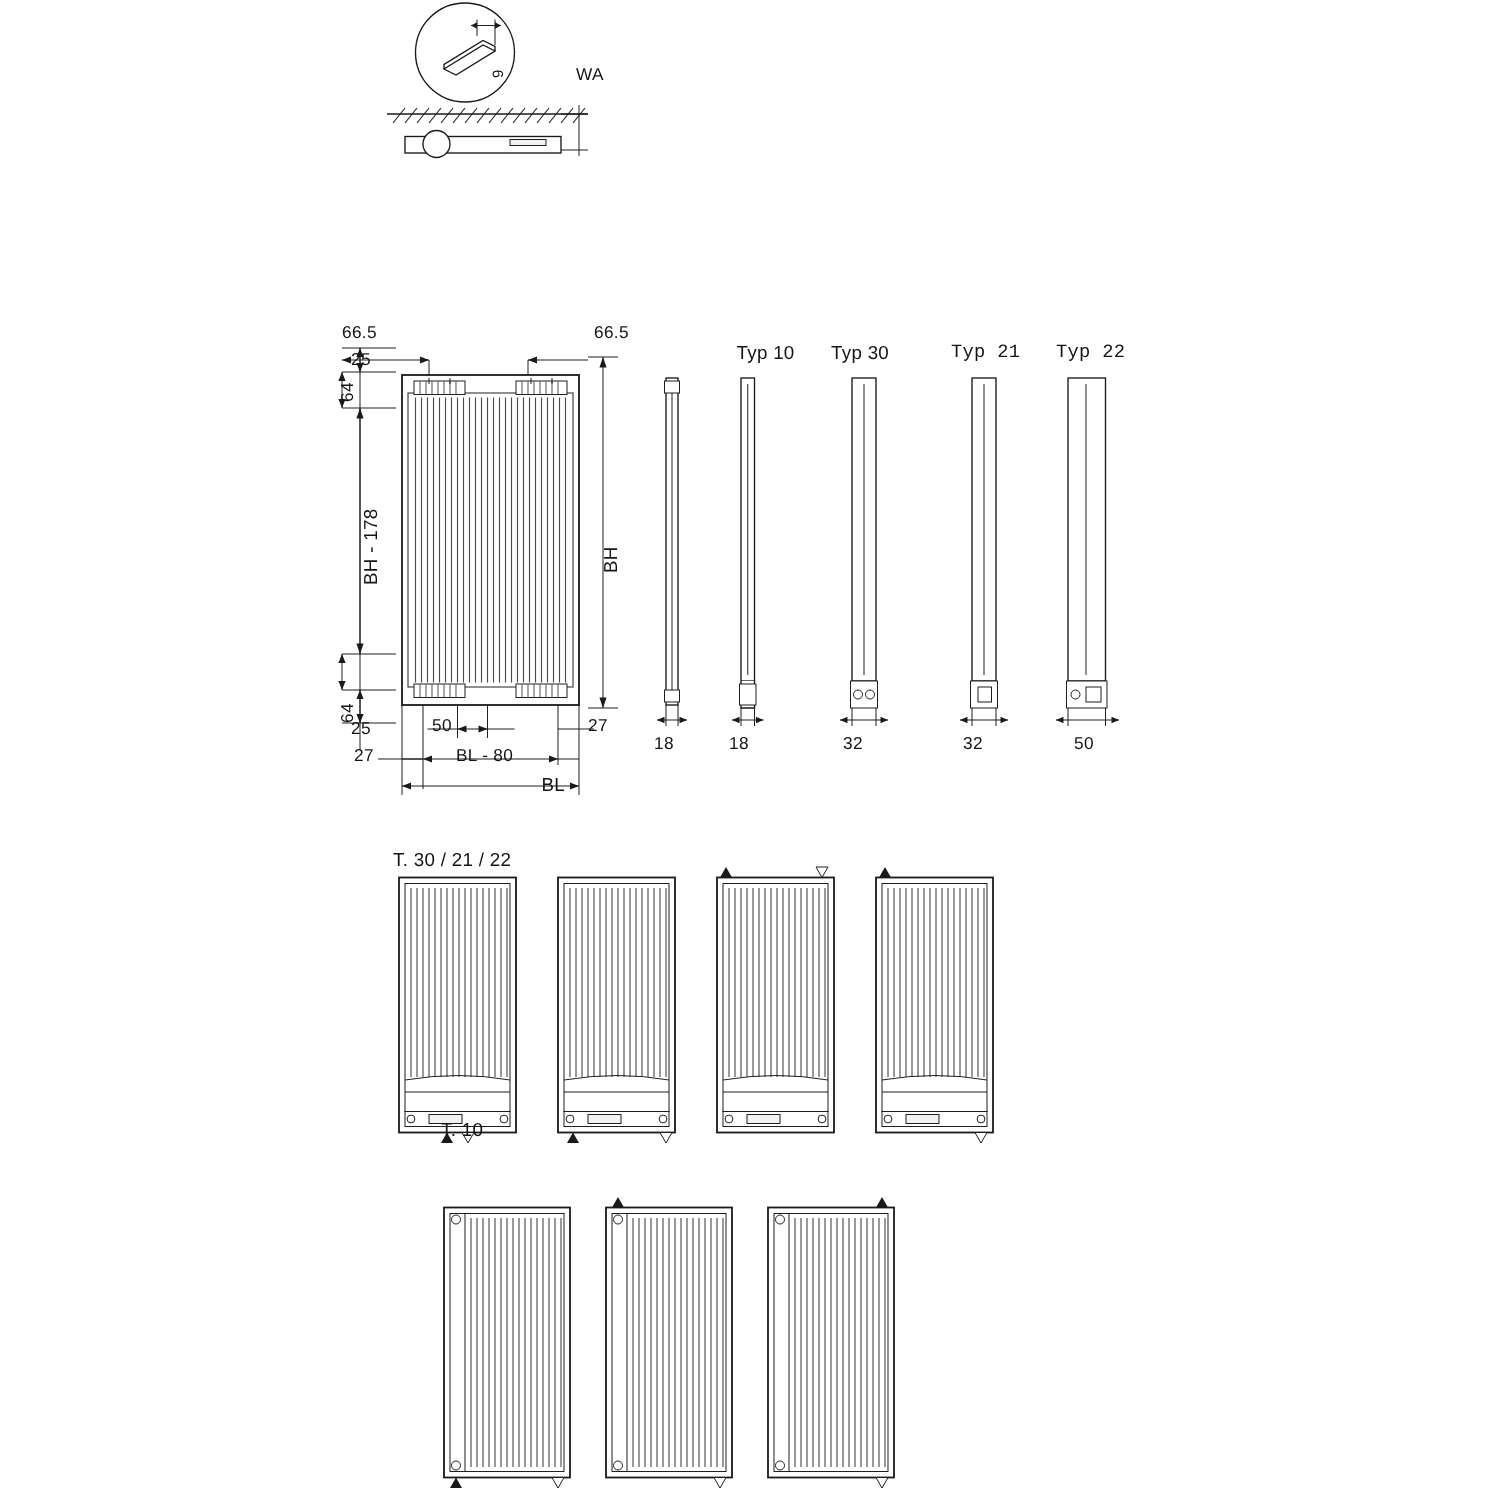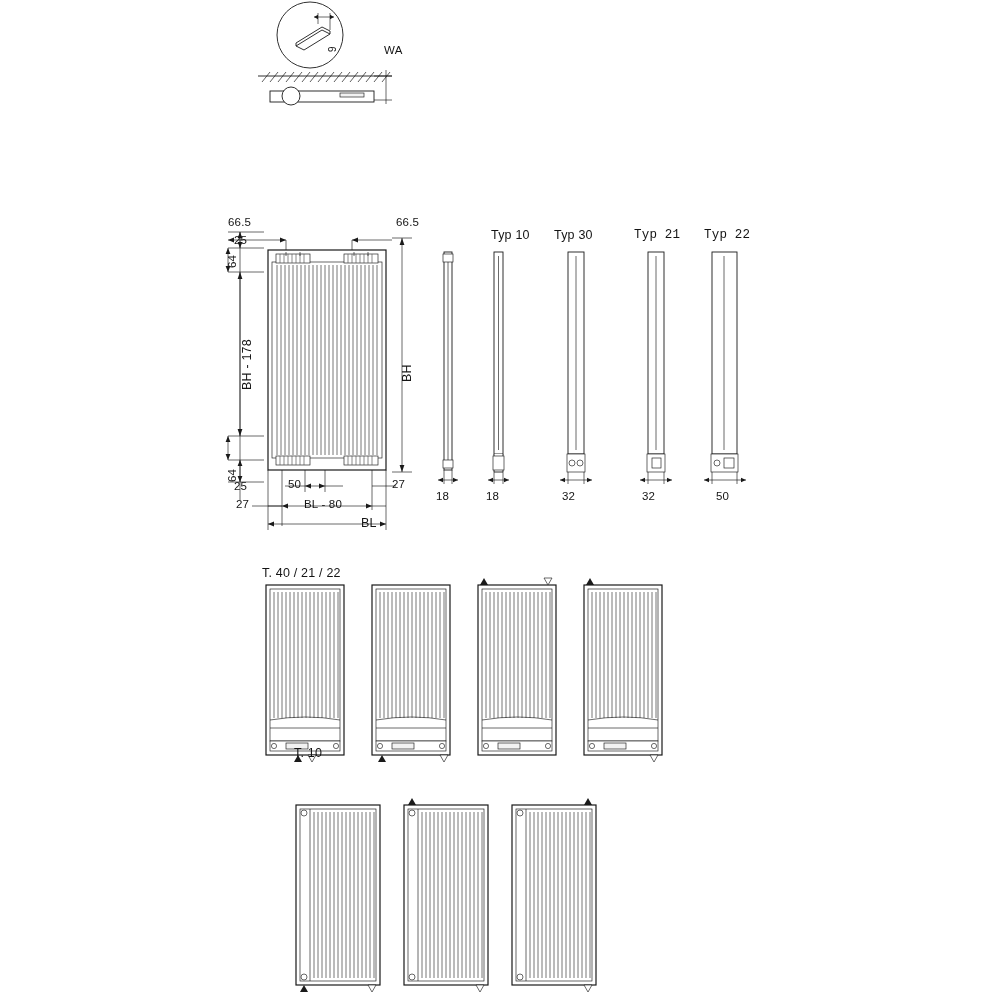--- a/index.html
+++ b/index.html
@@ -293,21 +293,21 @@
   <div class="lbl big" style="left:554px;top:228px;">Typ 30</div>
   <div class="lbl big" style="left:634px;top:228px;font-family:Liberation Mono, monospace;">Typ 21</div>
   <div class="lbl big" style="left:704px;top:228px;font-family:Liberation Mono, monospace;">Typ 22</div>
 
   <div class="lbl" style="left:436px;top:490px;">18</div>
   <div class="lbl" style="left:486px;top:490px;">18</div>
   <div class="lbl" style="left:562px;top:490px;">32</div>
   <div class="lbl" style="left:642px;top:490px;">32</div>
   <div class="lbl" style="left:716px;top:490px;">50</div>
 
-  <div class="lbl big" style="left:262px;top:566px;">T. 40 / 21 / 22</div>
+  <div class="lbl big" style="left:262px;top:566px;">T. 30 / 21 / 22</div>
 
   <svg width="1000" height="220" style="top:570px;">
 
     <g>
       <rect x="266" y="15" width="78" height="170" class="ln med fillw"></rect>
       <rect x="270" y="19" width="70" height="152" class="ln vthin fillw"></rect>
       <g class="fin">
         <line x1="274" y1="22" x2="274" y2="148"></line>
           <line x1="278" y1="22" x2="278" y2="148"></line>
         <line x1="282" y1="22" x2="282" y2="148"></line>

